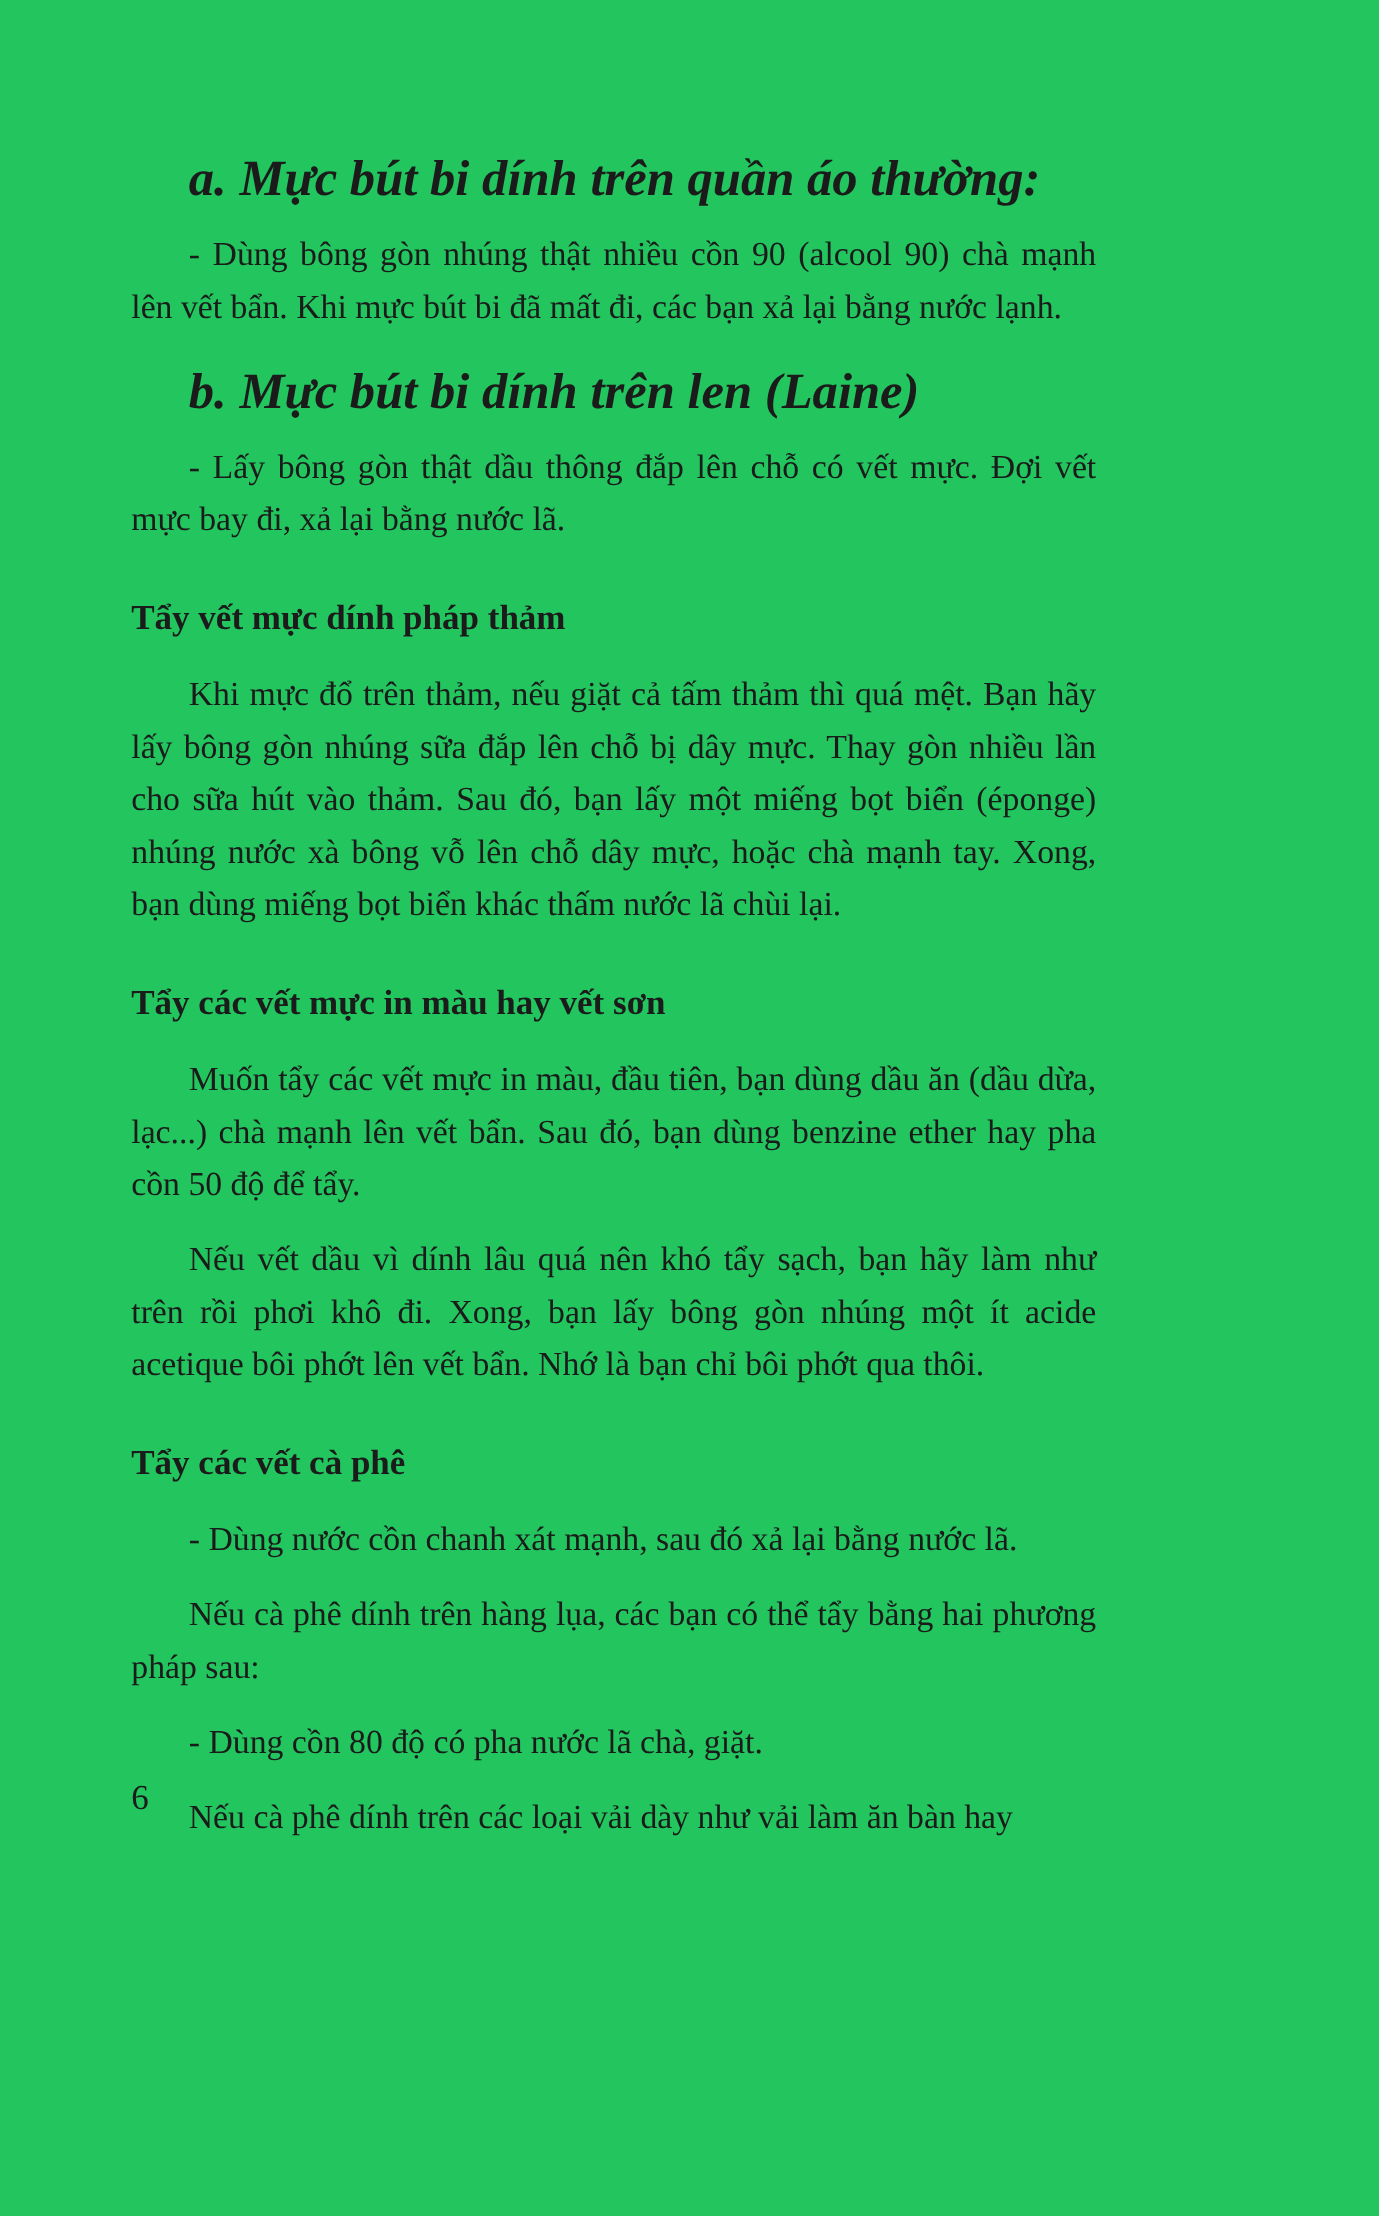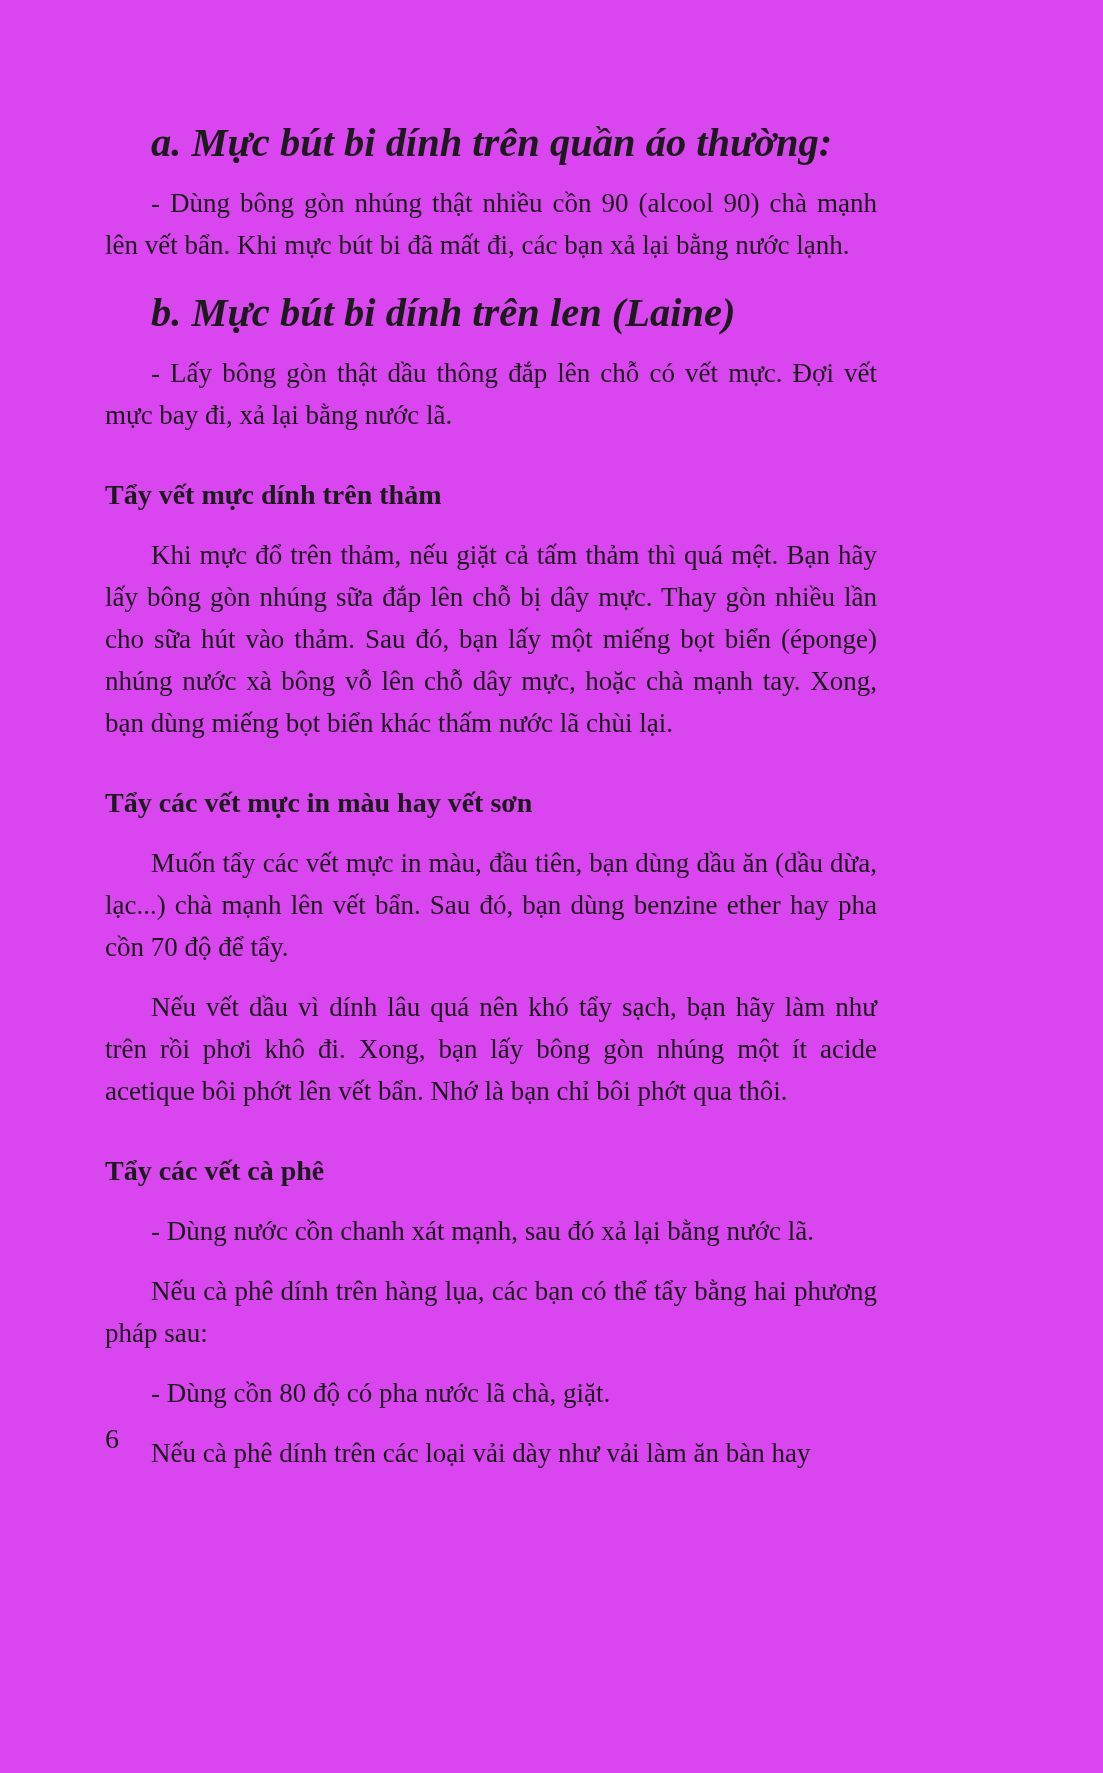--- a/index.html
+++ b/index.html
@@ -11,21 +11,21 @@
     width: 1103px;
     height: 1773px;
     position: relative;
     font-family: "Liberation Serif", "DejaVu Serif", serif;
     color: #1b1b1b;
     overflow: hidden;
   }
   .page {
     position: absolute;
     inset: 0;
-    background: #d946ef;
+    background: #22c55e;
   }
   .content {
     position: absolute;
     top: 96px;
     left: 105px;
     width: 772px;
     font-size: 27px;
     line-height: 42px;
   }
   .paragraph {
@@ -58,24 +58,24 @@
 </style>
 </head>
 <body>
 
 <div class="page">
   <div class="content">
       <h2 class="subheading">a. Mực bút bi dính trên quần áo thường:</h2>
       <p class="paragraph">- Dùng bông gòn nhúng thật nhiều cồn 90 (alcool 90) chà mạnh lên vết bẩn. Khi mực bút bi đã mất đi, các bạn xả lại bằng nước lạnh.</p>
       <h2 class="subheading">b. Mực bút bi dính trên len (Laine)</h2>
       <p class="paragraph">- Lấy bông gòn thật dầu thông đắp lên chỗ có vết mực. Đợi vết mực bay đi, xả lại bằng nước lã.</p>
-      <h2 class="heading">Tẩy vết mực dính trên thảm</h2>
+      <h2 class="heading">Tẩy vết mực dính pháp thảm</h2>
       <p class="paragraph">Khi mực đổ trên thảm, nếu giặt cả tấm thảm thì quá mệt. Bạn hãy lấy bông gòn nhúng sữa đắp lên chỗ bị dây mực. Thay gòn nhiều lần cho sữa hút vào thảm. Sau đó, bạn lấy một miếng bọt biển (éponge) nhúng nước xà bông vỗ lên chỗ dây mực, hoặc chà mạnh tay. Xong, bạn dùng miếng bọt biển khác thấm nước lã chùi lại.</p>
       <h2 class="heading">Tẩy các vết mực in màu hay vết sơn</h2>
-      <p class="paragraph">Muốn tẩy các vết mực in màu, đầu tiên, bạn dùng dầu ăn (dầu dừa, lạc...) chà mạnh lên vết bẩn. Sau đó, bạn dùng benzine ether hay pha cồn 70 độ để tẩy.</p>
+      <p class="paragraph">Muốn tẩy các vết mực in màu, đầu tiên, bạn dùng dầu ăn (dầu dừa, lạc...) chà mạnh lên vết bẩn. Sau đó, bạn dùng benzine ether hay pha cồn 50 độ để tẩy.</p>
       <p class="paragraph">Nếu vết dầu vì dính lâu quá nên khó tẩy sạch, bạn hãy làm như trên rồi phơi khô đi. Xong, bạn lấy bông gòn nhúng một ít acide acetique bôi phớt lên vết bẩn. Nhớ là bạn chỉ bôi phớt qua thôi.</p>
       <h2 class="heading">Tẩy các vết cà phê</h2>
       <p class="paragraph">- Dùng nước cồn chanh xát mạnh, sau đó xả lại bằng nước lã.</p>
       <p class="paragraph">Nếu cà phê dính trên hàng lụa, các bạn có thể tẩy bằng hai phương pháp sau:</p>
       <p class="paragraph">- Dùng cồn 80 độ có pha nước lã chà, giặt.</p>
       <p class="paragraph">Nếu cà phê dính trên các loại vải dày như vải làm ăn bàn hay</p>
     </div>
   <div class="page-number">6</div>
 </div>
 

